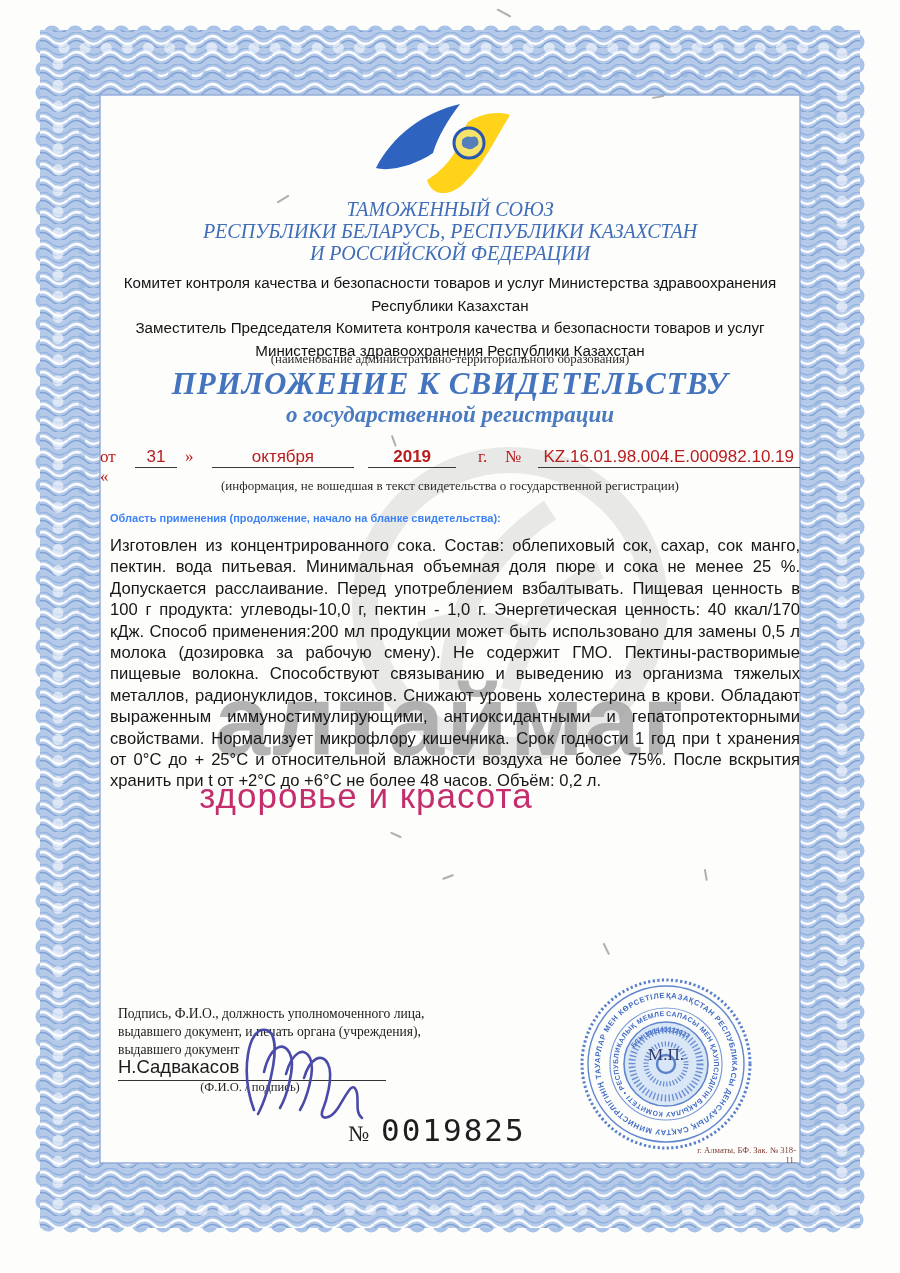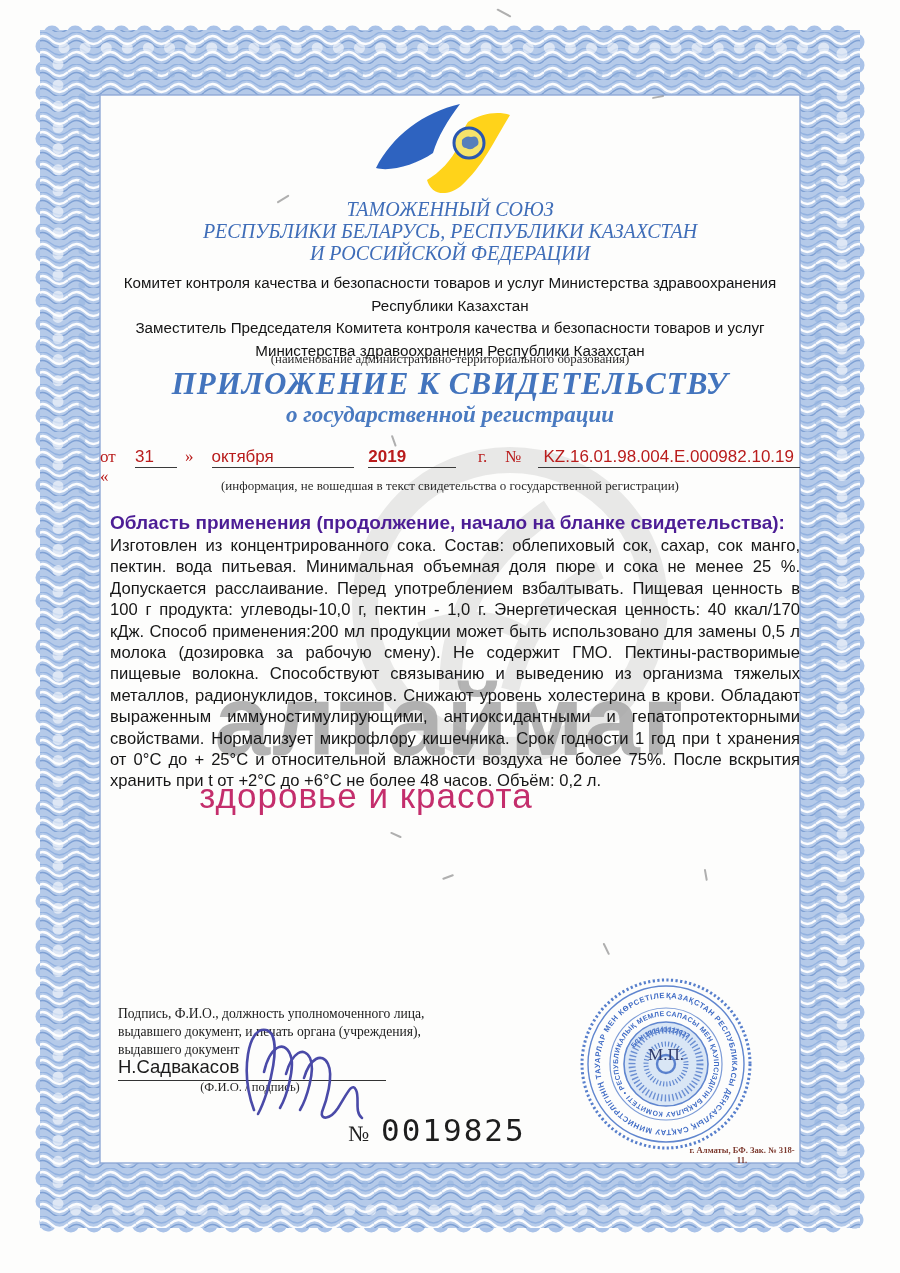--- a/index.html
+++ b/index.html
@@ -21,31 +21,31 @@
   .title-main{left:100px;top:366px;width:700px;z-index:3;
       font-weight:bold;font-style:italic;font-size:31px;color:#4374bd;letter-spacing:1px;}
   .title-sub{left:100px;top:402px;width:700px;z-index:3;
       font-weight:bold;font-style:italic;font-size:23px;color:#4a7ac0;}
 
   
   .date-row{left:100px;top:443px;width:700px;z-index:3;display:flex;justify-content:center;
       align-items:baseline;font-size:17px;color:#b91c1c;gap:8px;}
   .date-row .lbl{font-family:"Liberation Serif",serif;}
   .fill{font-family:"Liberation Sans",sans-serif;border-bottom:1.5px solid #3a3a3a;
-      display:inline-block;text-align:left;}
+      display:inline-block;text-align:center;}
   .fill-day{width:44px;}
   .fill-month{width:150px;margin:4px 6px 0 10px;}
   .fill-year{width:92px;margin-right:14px;font-weight:bold;}
   .fill-number{padding:0 6px;margin-left:8px;}
 
   .info-note{left:100px;top:478px;width:700px;z-index:3;font-size:13px;color:#2a2a2a;}
 
   
   .body-heading{left:110px;top:512px;width:690px;z-index:3;
-      font-family:"Liberation Sans",sans-serif;font-weight:bold;font-size:19px;color:#4c1d95;}
+      font-family:"Liberation Sans",sans-serif;font-weight:bold;font-size:11px;color:#3b82f6;}
   .body-text{left:110px;top:535px;width:690px;z-index:3;
       font-family:"Liberation Sans",sans-serif;font-size:16.6px;line-height:21.4px;
       text-align:justify;color:#161616;}
 
   
   .wm-ring{z-index:2;opacity:.12;}
   .wm-brand{left:0;top:664px;width:900px;z-index:2;
       font-family:"Liberation Sans",sans-serif;font-weight:bold;font-size:100px;line-height:112px;
       color:#a7a7a7;opacity:.85;letter-spacing:2px;}
   .wm-tagline{left:0;top:776px;width:732px;z-index:2;
@@ -59,21 +59,21 @@
   .sig-scribble{z-index:4;}
 
   
   .serial-row{left:348px;top:1112px;z-index:3;display:flex;align-items:baseline;gap:12px;}
   .serial-label{font-size:22px;color:#222;}
   .serial-number{font-family:"DejaVu Sans Mono",monospace;font-size:31px;letter-spacing:2px;color:#1e1e1e;}
 
   
   .stamp{left:576px;top:972px;z-index:3;opacity:.92;}
 
-  .print-note{left:688px;top:1145px;width:108px;z-index:3;font-size:8.6px;color:#7d3b30;text-align:center;font-weight:bold;}
+  .print-note{left:688px;top:1145px;width:108px;z-index:3;font-size:8.6px;color:#7d3b30;text-align:right;}
 
   .speckle{position:absolute;background:#6f6f6f;height:1.6px;opacity:.55;z-index:2;border-radius:1px;}
 </style>
 </head>
 <body>
 
 <div class="page">
 
   <svg class="frame-svg" width="900" height="1273" viewBox="0 0 900 1273">
     <defs>

